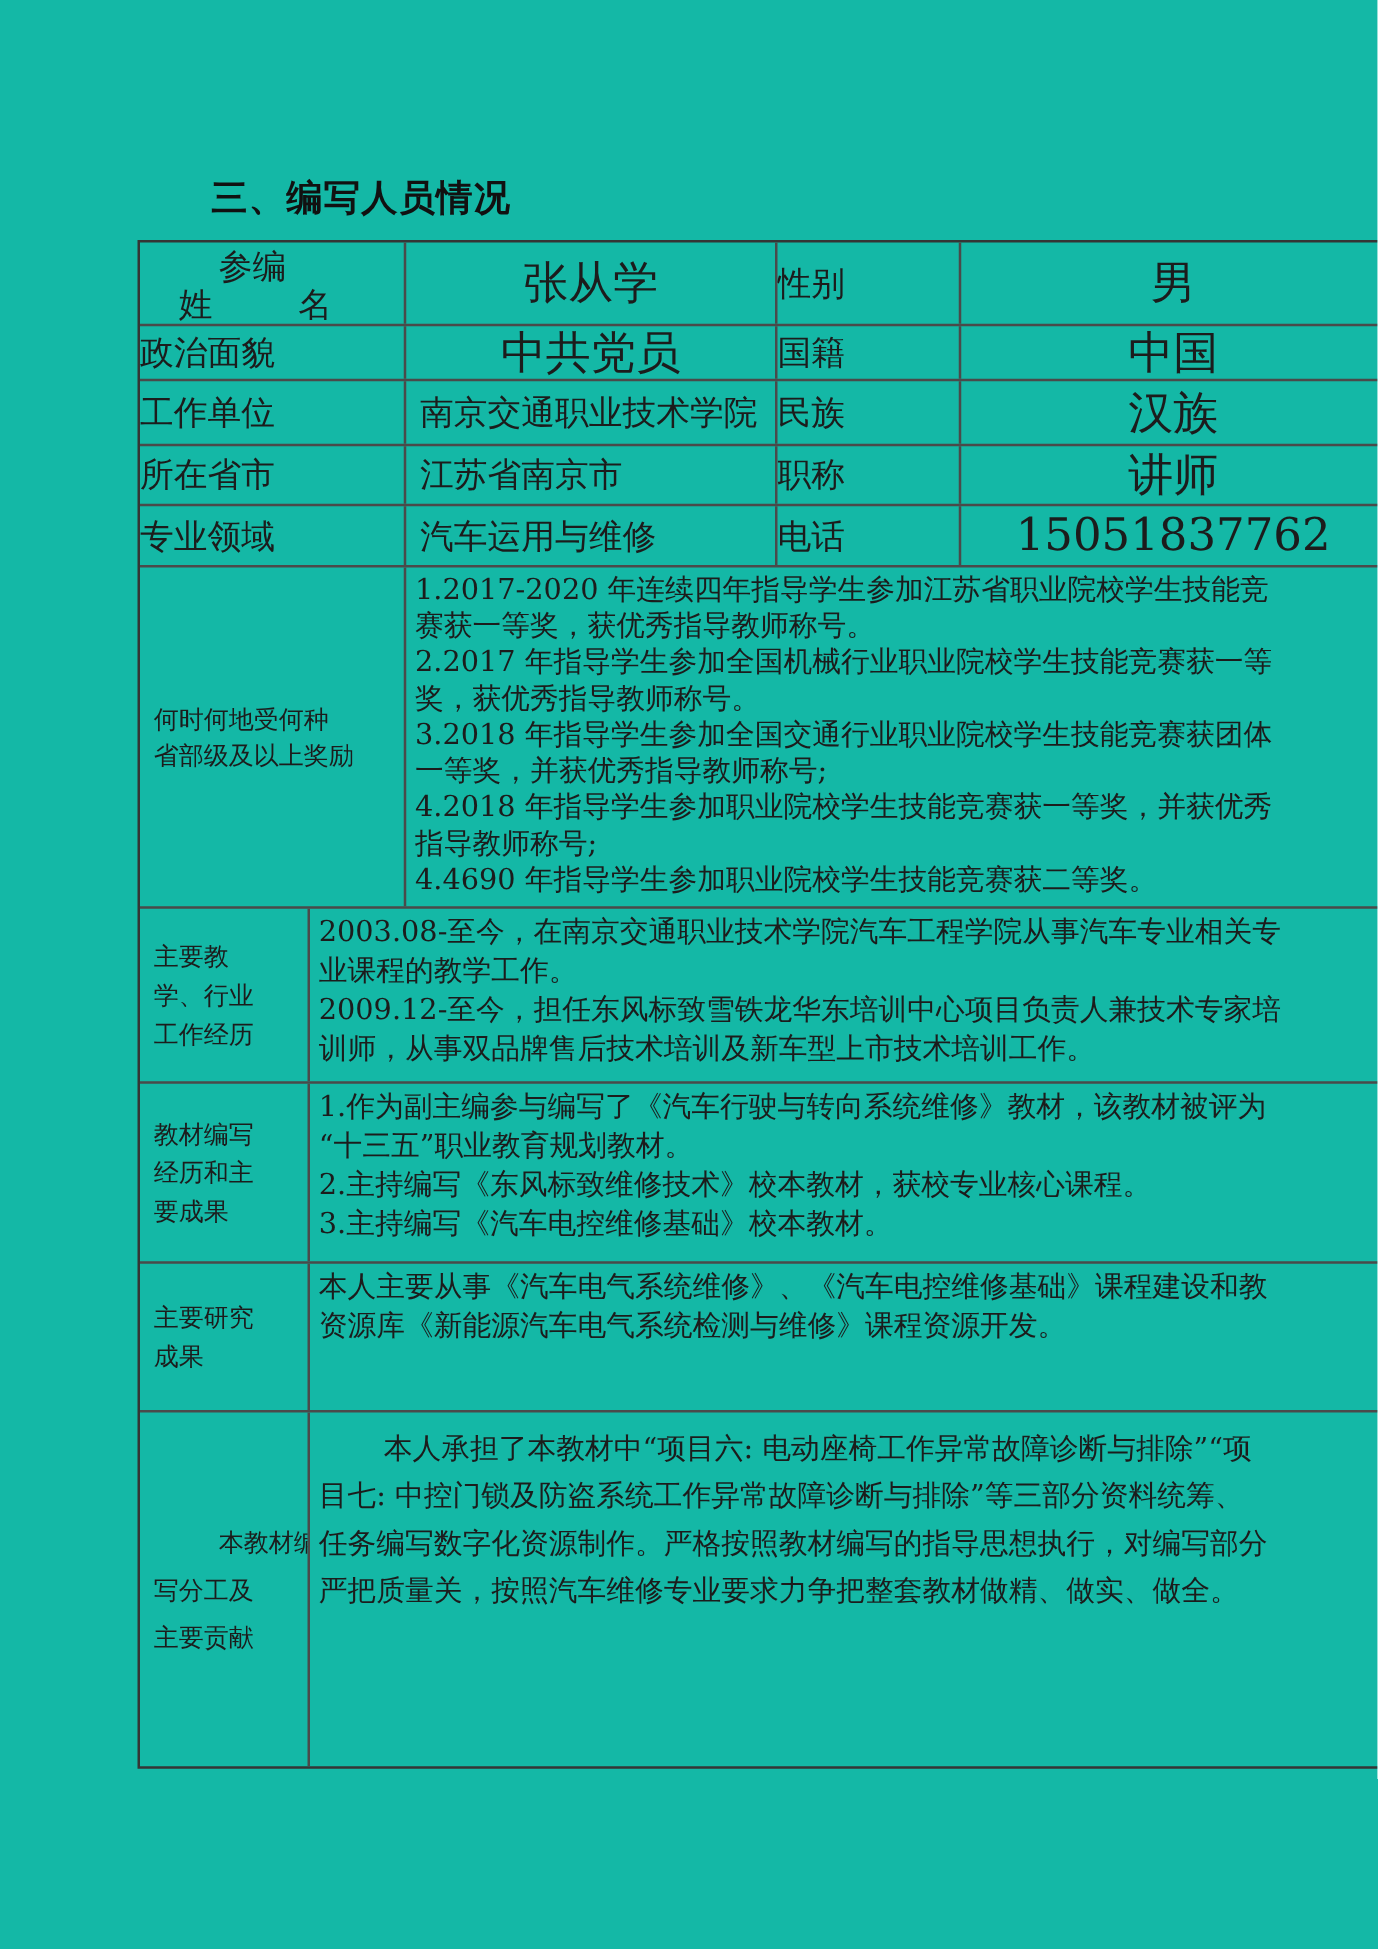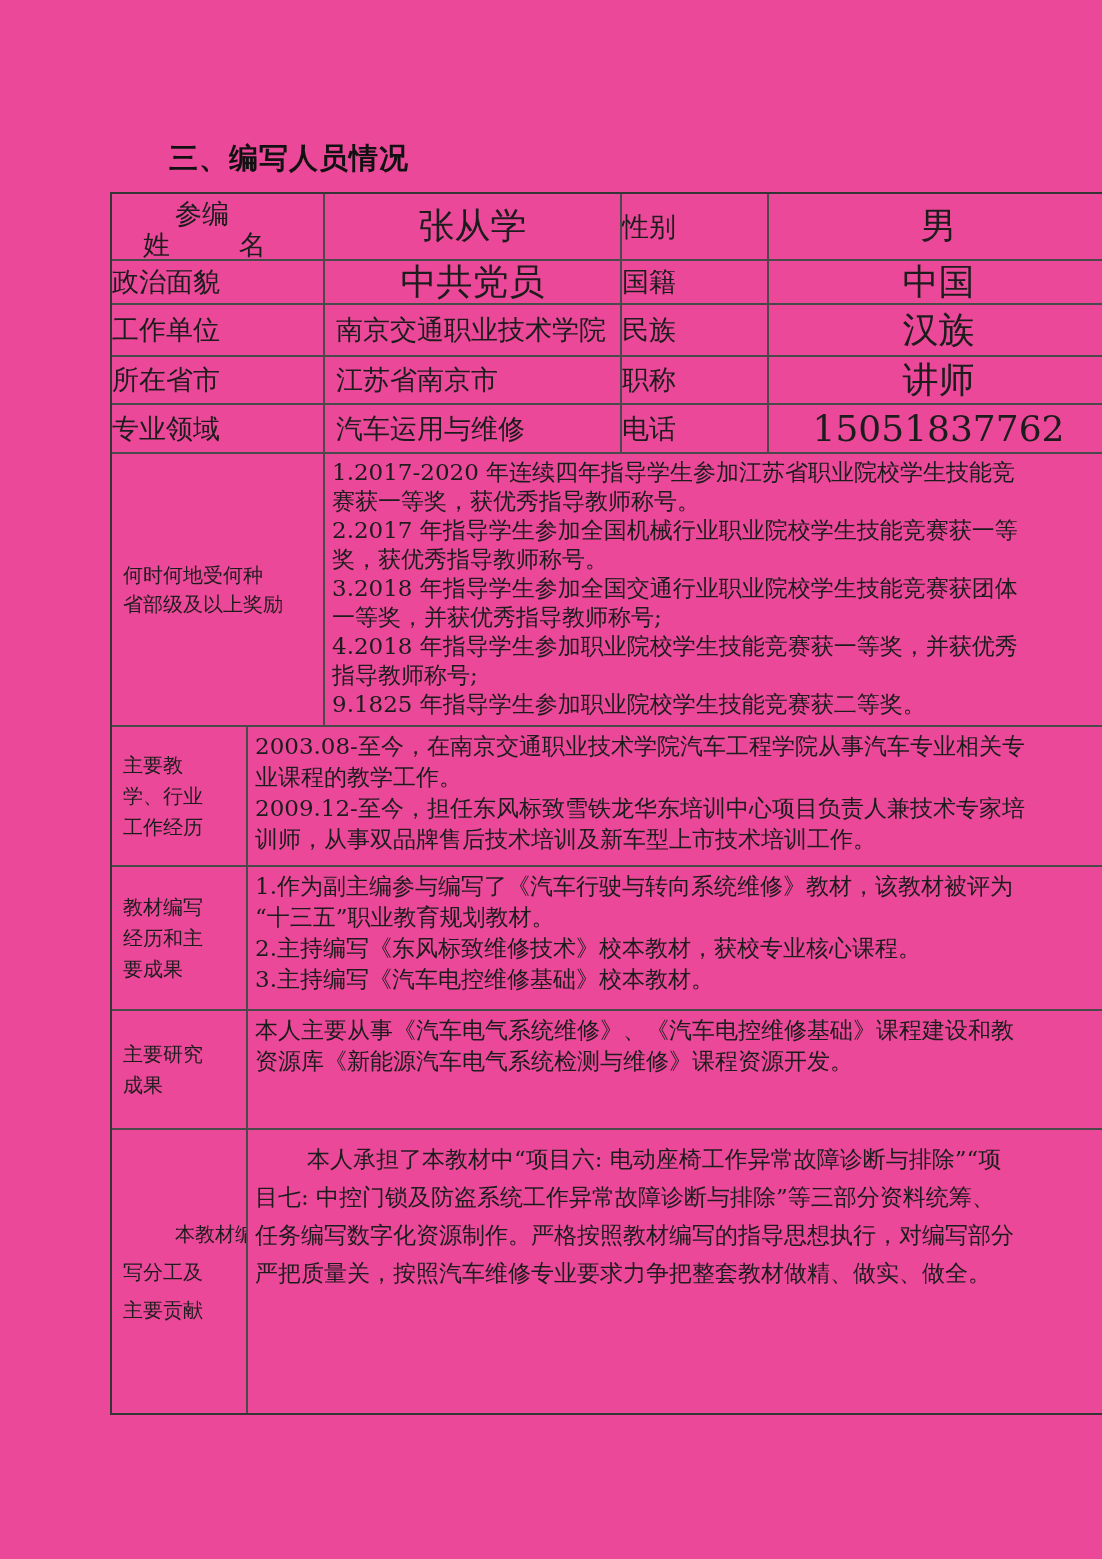--- a/index.html
+++ b/index.html
@@ -1,17 +1,17 @@
 <!DOCTYPE html>
 <html><head>
 <meta charset="utf-8">
 <style>
   html,body { margin:0; padding:0; background:#ffffff; }
   .page {
-    position:relative; width:1102px; height:1559px; background:#ec4899;
+    position:relative; width:1102px; height:1559px; background:#14b8a6;
     font-family:"DejaVu Serif", serif; color:#1c1c1c; overflow:hidden;
   }
   .heading {
     position:absolute; left:169px; top:139px;
     font-family:"Liberation Sans", sans-serif; font-weight:bold;
     font-size:29px; letter-spacing:1px; color:#111;
   }
   .tbl {
     position:absolute; left:110px; top:192px; width:1000px; height:1223px;
     box-sizing:border-box; border:2px solid #353535;
@@ -120,21 +120,21 @@
         </div>
       <div class="cell c-cont sec-content end">
           <div class="tline">1.2017-2020 年连续四年指导学生参加江苏省职业院校学生技能竞</div>
           <div class="tline">赛获一等奖，获优秀指导教师称号。</div>
           <div class="tline">2.2017 年指导学生参加全国机械行业职业院校学生技能竞赛获一等</div>
           <div class="tline">奖，获优秀指导教师称号。</div>
           <div class="tline">3.2018 年指导学生参加全国交通行业职业院校学生技能竞赛获团体</div>
           <div class="tline">一等奖，并获优秀指导教师称号;</div>
           <div class="tline">4.2018 年指导学生参加职业院校学生技能竞赛获一等奖，并获优秀</div>
           <div class="tline">指导教师称号;</div>
-          <div class="tline">9.1825 年指导学生参加职业院校学生技能竞赛获二等奖。</div>
+          <div class="tline">4.4690 年指导学生参加职业院校学生技能竞赛获二等奖。</div>
         </div>
     </div>
 
     <div class="trow r7">
       <div class="cell c-slab sec-lab">
           <div class="tline">主要教</div>
           <div class="tline">学、行业</div>
           <div class="tline">工作经历</div>
         </div>
       <div class="cell c-cont sec-content end">

